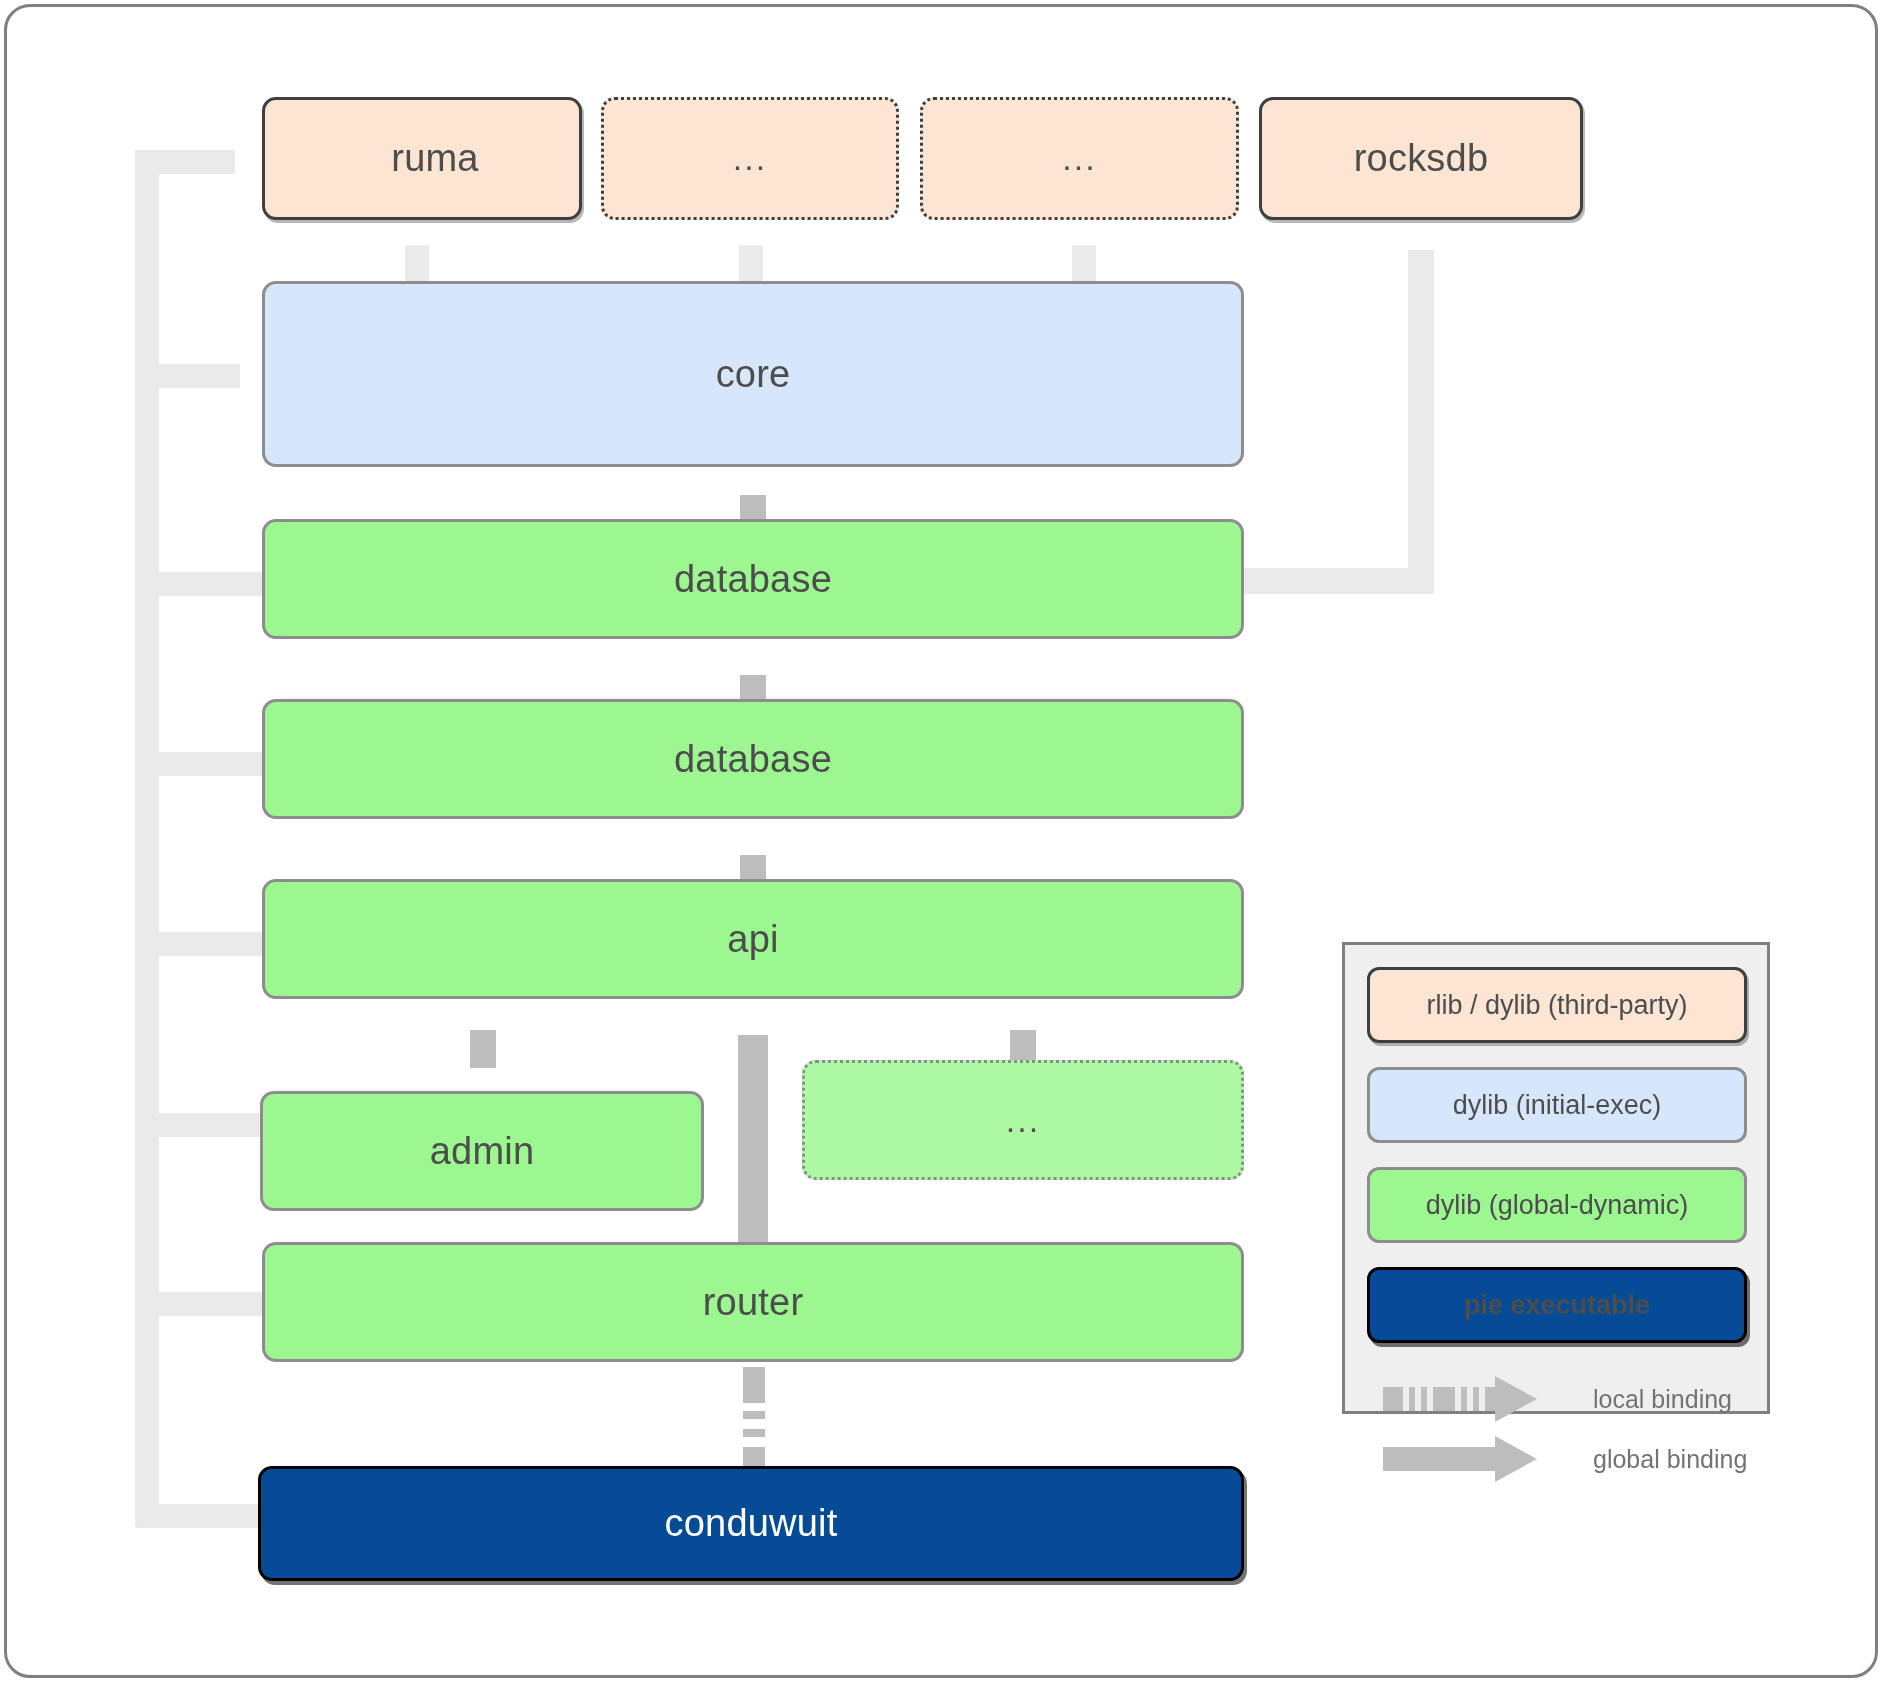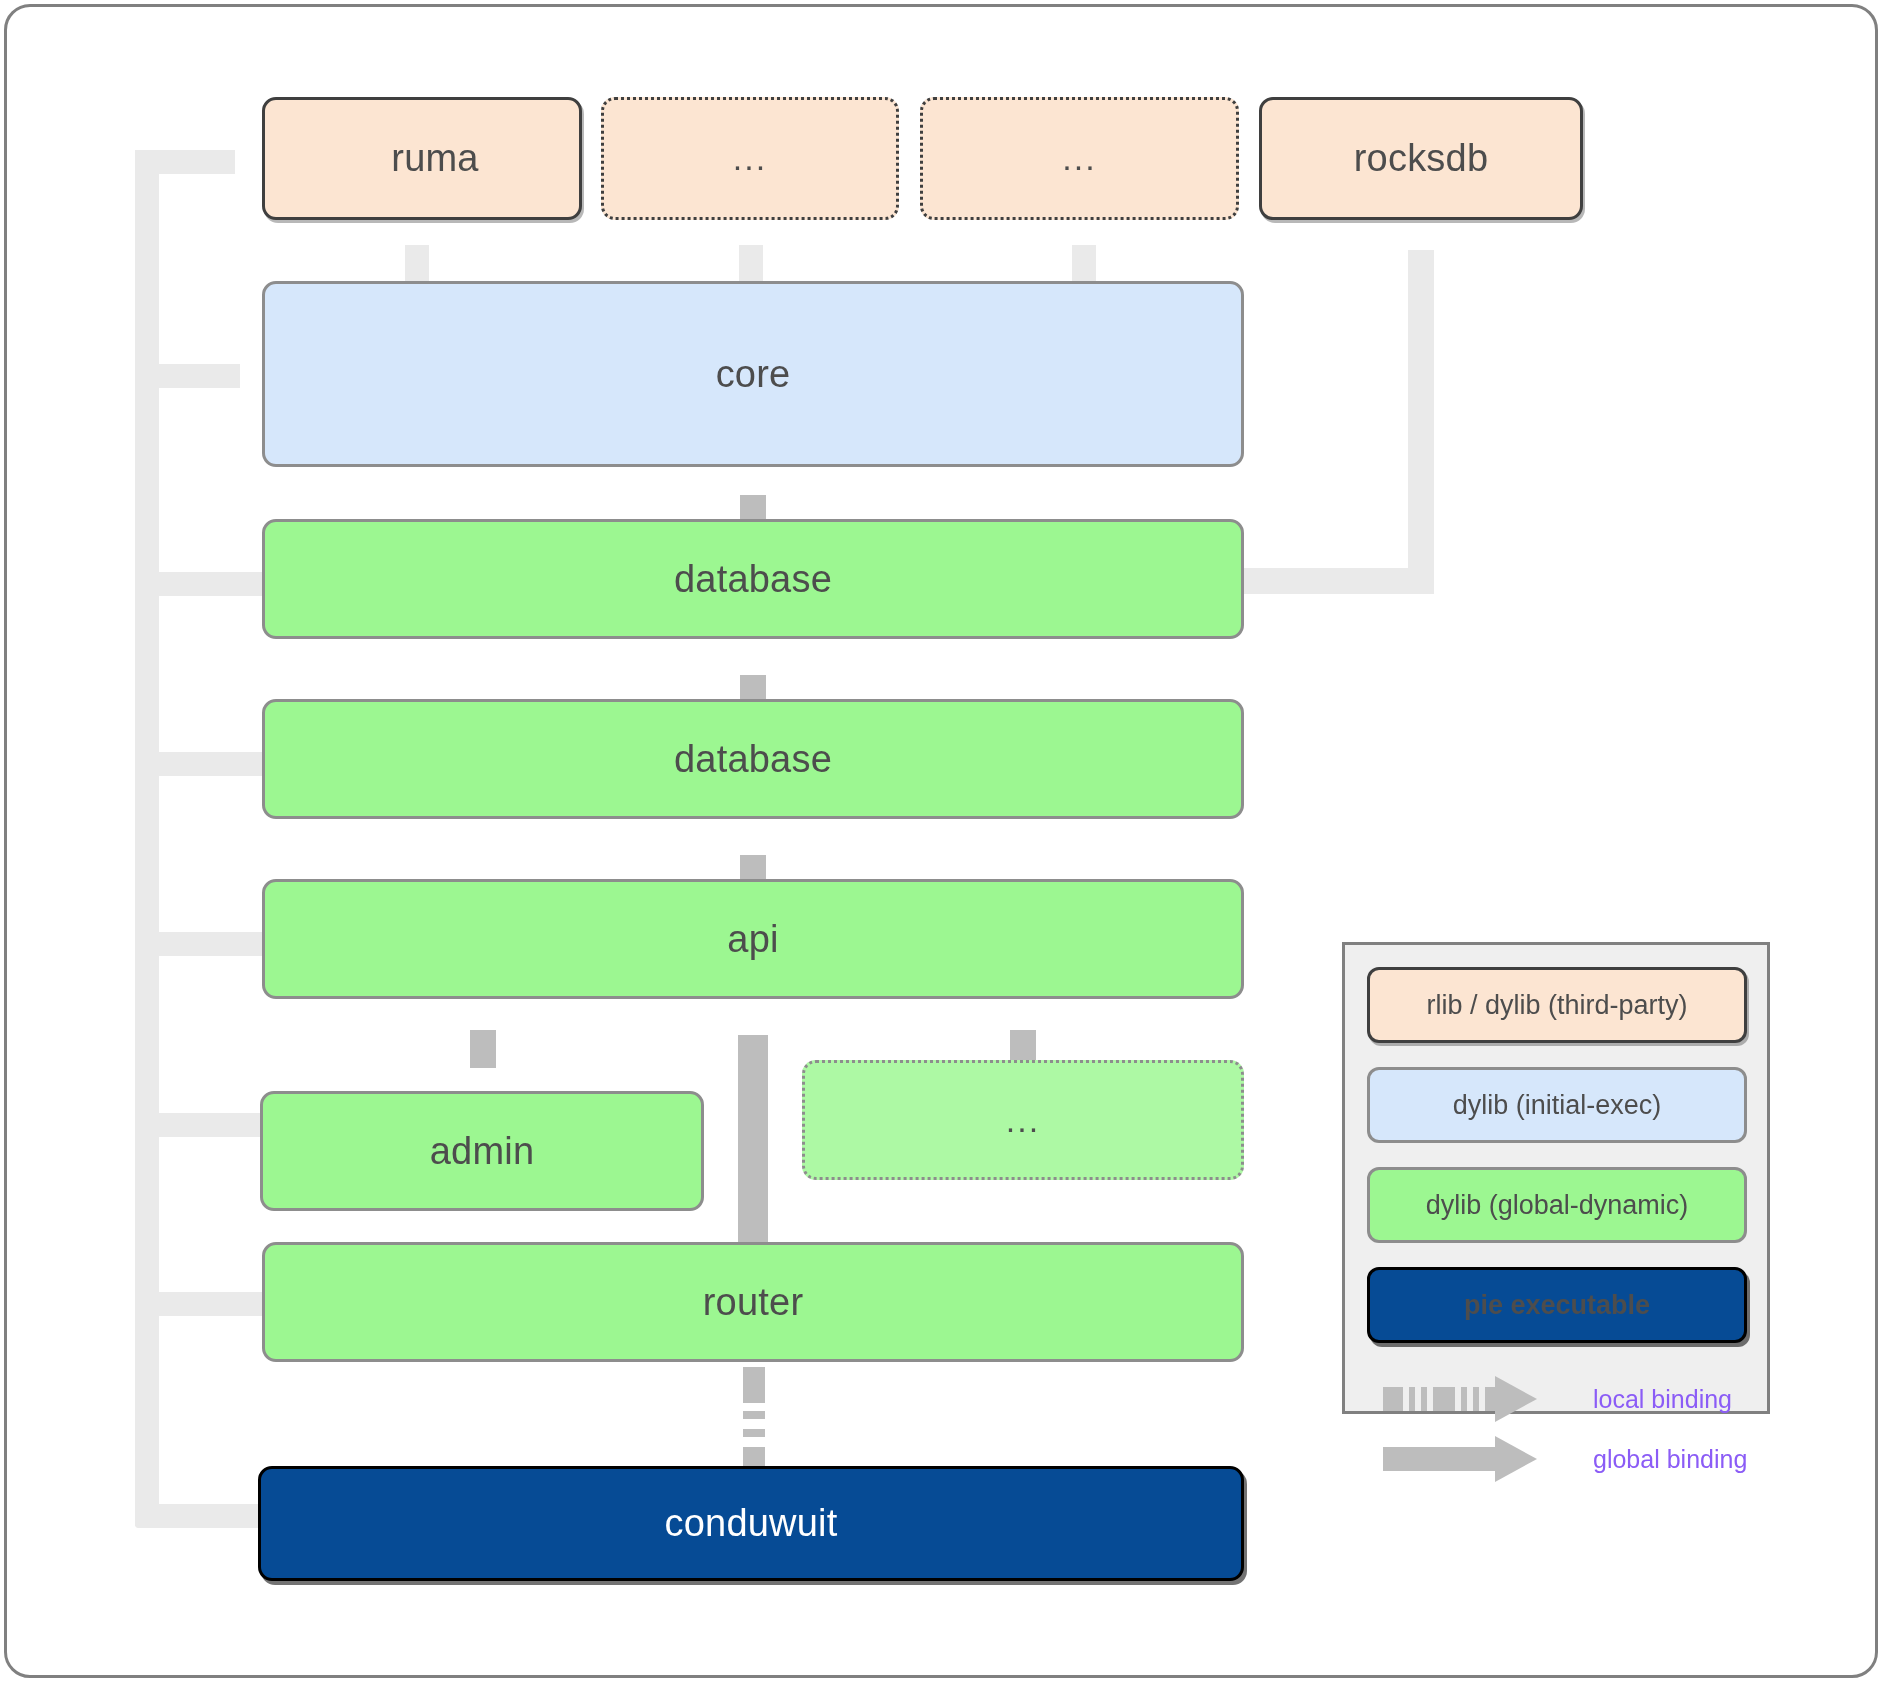--- a/index.html
+++ b/index.html
@@ -114,21 +114,21 @@
   }
   .lg-row{
     position:absolute;
     left:22px;
     width:384px;
     height:52px;
     display:flex;align-items:center;
   }
   .lg-row .lg-text{
     position:absolute;left:226px;
-    font-size:25px;color:#8b5cf6;
+    font-size:25px;color:#737373;
     white-space:nowrap;
   }
   .lg-arrow{position:absolute;left:16px;top:50%;transform:translateY(-50%);}
   .lg-arrow .bar{position:absolute;top:11px;height:24px;background:#bdbdbd;}
   .lg-arrow .tip{
     position:absolute;top:0;left:112px;
     width:0;height:0;
     border-top:23px solid transparent;
     border-bottom:23px solid transparent;
     border-left:42px solid #bdbdbd;

